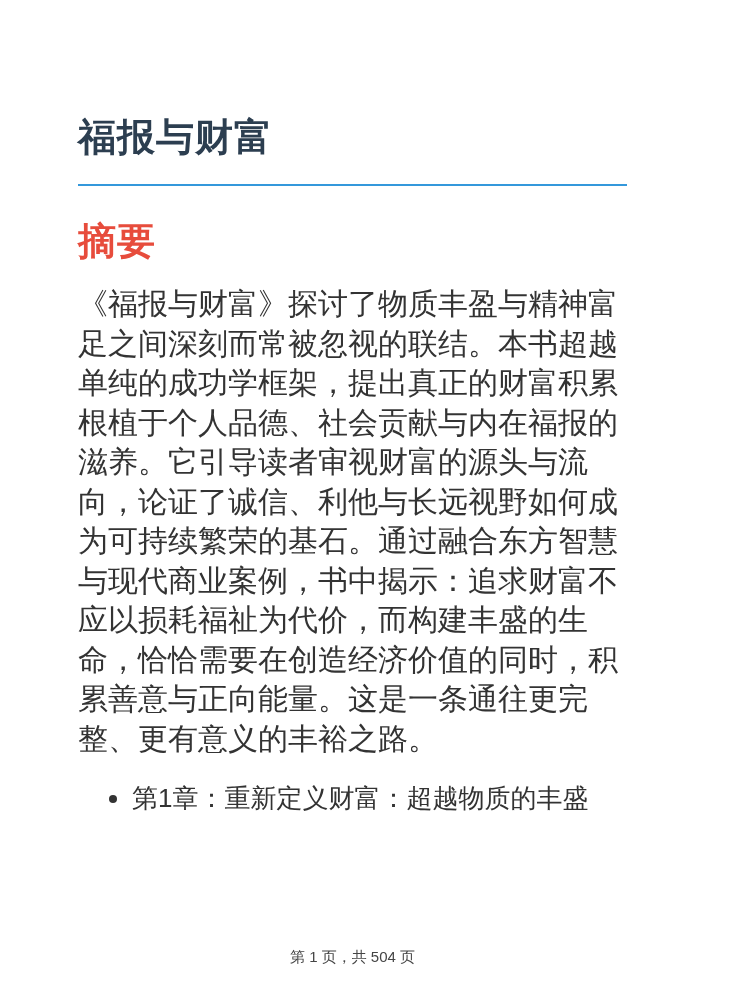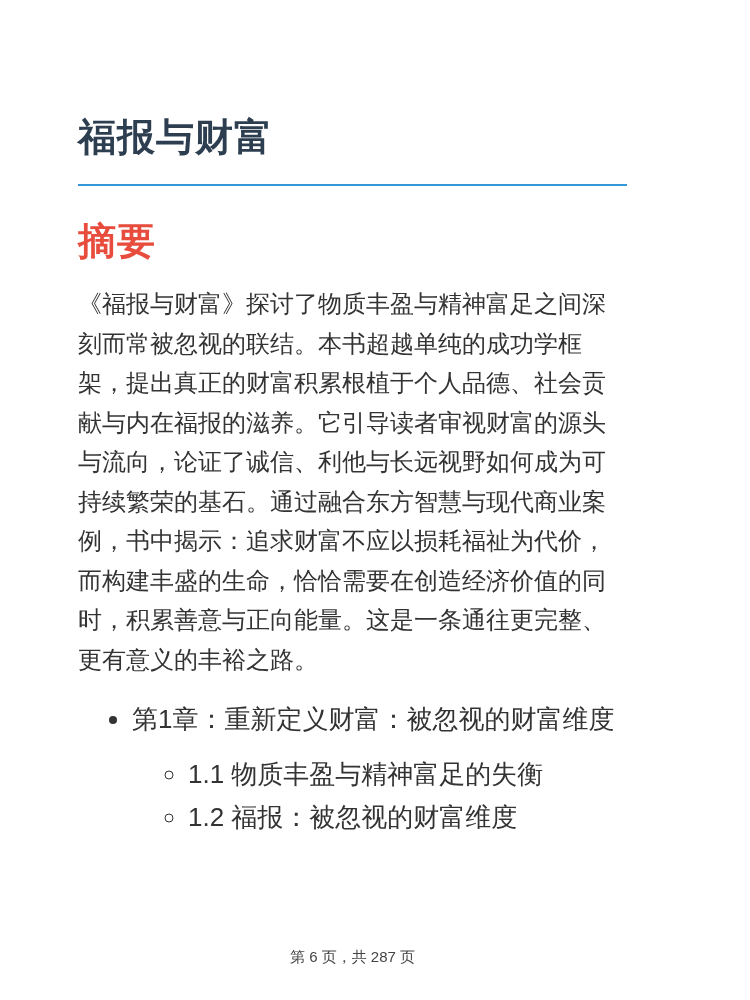--- a/index.html
+++ b/index.html
@@ -33,21 +33,21 @@
   .section-heading {
     margin-top: 38px;
     font-size: 38px;
     line-height: 34px;
     font-weight: 700;
     color: #e74c3c;
     letter-spacing: 1px;
   }
   .abstract-text {
     margin-top: 26px;
-    font-size: 24px;
+    font-size: 30px;
     line-height: 39.5px;
     color: #333333;
     text-align: left;
   }
   .toc-heading {
     margin-top: 38px;
   }
   .toc-list {
     margin-top: 26px;
     list-style: disc;
@@ -88,27 +88,19 @@
 
   <hr class="divider">
 
   <h2 class="section-heading">摘要</h2>
 
   <p class="abstract-text">《福报与财富》探讨了物质丰盈与精神富足之间深刻而常被忽视的联结。本书超越单纯的成功学框架，提出真正的财富积累根植于个人品德、社会贡献与内在福报的滋养。它引导读者审视财富的源头与流向，论证了诚信、利他与长远视野如何成为可持续繁荣的基石。通过融合东方智慧与现代商业案例，书中揭示：追求财富不应以损耗福祉为代价，而构建丰盛的生命，恰恰需要在创造经济价值的同时，积累善意与正向能量。这是一条通往更完整、更有意义的丰裕之路。</p>
 
 
   <ul class="toc-list">
     <li class="toc-chapter">
-      <span>第1章：重新定义财富：被忽视的财富维度</span>
-      <ul class="toc-sublist">
-        <li class="toc-section">
-          <span>1.1 物质丰盈与精神富足的失衡</span>
-        </li>
-        <li class="toc-section">
-          <span>1.2 福报：被忽视的财富维度</span>
-        </li>
-      </ul>
+      <span>第1章：重新定义财富：超越物质的丰盛</span>
     </li>
   </ul>
 
-  <div class="page-footer">第 6 页，共 287 页</div>
+  <div class="page-footer">第 1 页，共 504 页</div>
 
 </div>
 
 </body></html>

